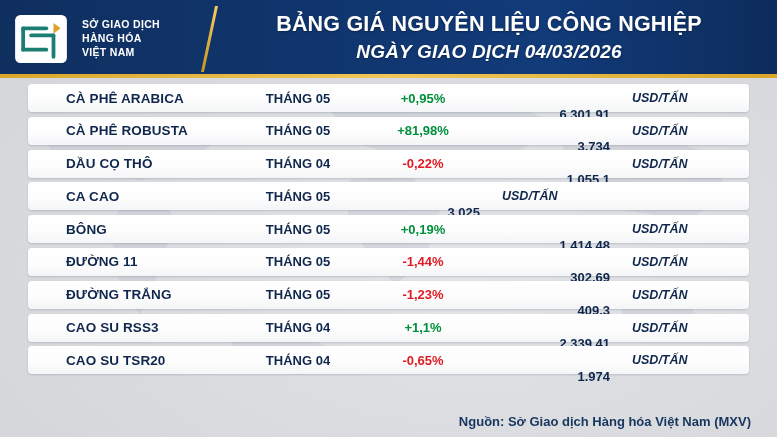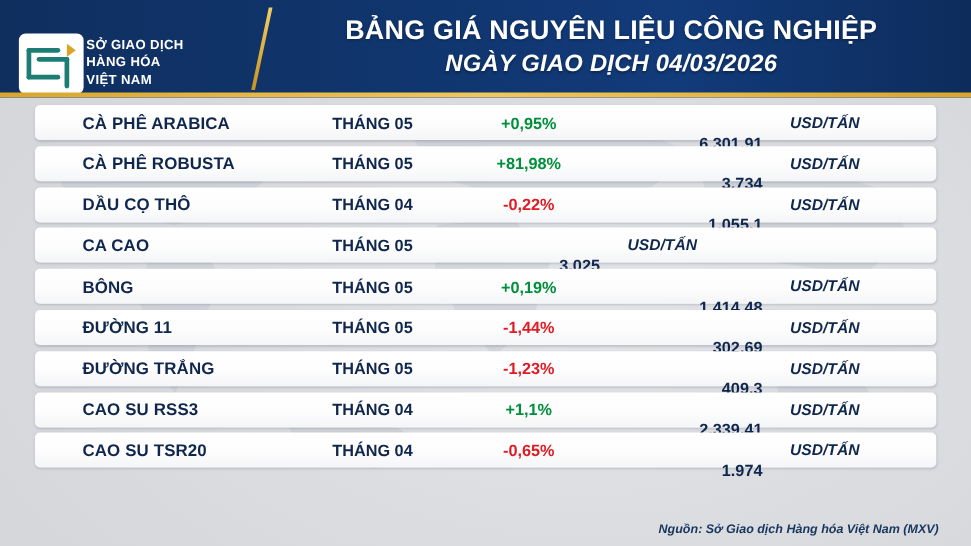--- a/index.html
+++ b/index.html
@@ -37,25 +37,25 @@
   }
   .header:after {
     content: "";
     position: absolute;
     left: 0; bottom: 0;
     width: 100%; height: 4px;
     background: linear-gradient(90deg, #d9a62b 0%, #f0c75a 50%, #d9a62b 100%);
   }
   .logo-wrap {
     position: absolute;
-    left: 14px; top: 20px;
+    left: 14px; top: 8px;
     width: 190px; height: 62px;
     display: flex;
     align-items: center;
-    gap: 1px;
+    gap: 14px;
   }
   .logo-mark {
     width: 54px; height: 50px;
     display: block;
   }
   .logo-text {
     color: #ffffff;
     font-size: 10.5px;
     font-weight: bold;
     line-height: 1.32;
@@ -149,22 +149,21 @@
     padding-left: 4px;
     font-size: 12.5px;
     font-weight: bold;
     color: #10274d;
     font-style: italic;
   }
   .source {
     position: absolute;
     right: 26px;
     bottom: 8px;
-    font-size: 10px;
-    font-style: italic;
+    font-size: 13px;
     font-weight: bold;
     color: #17365d;
   }
 </style>
 </head>
 <body>
 
 <div class="page">
 
   <svg class="map-texture" viewBox="0 0 777 367" preserveAspectRatio="none">

